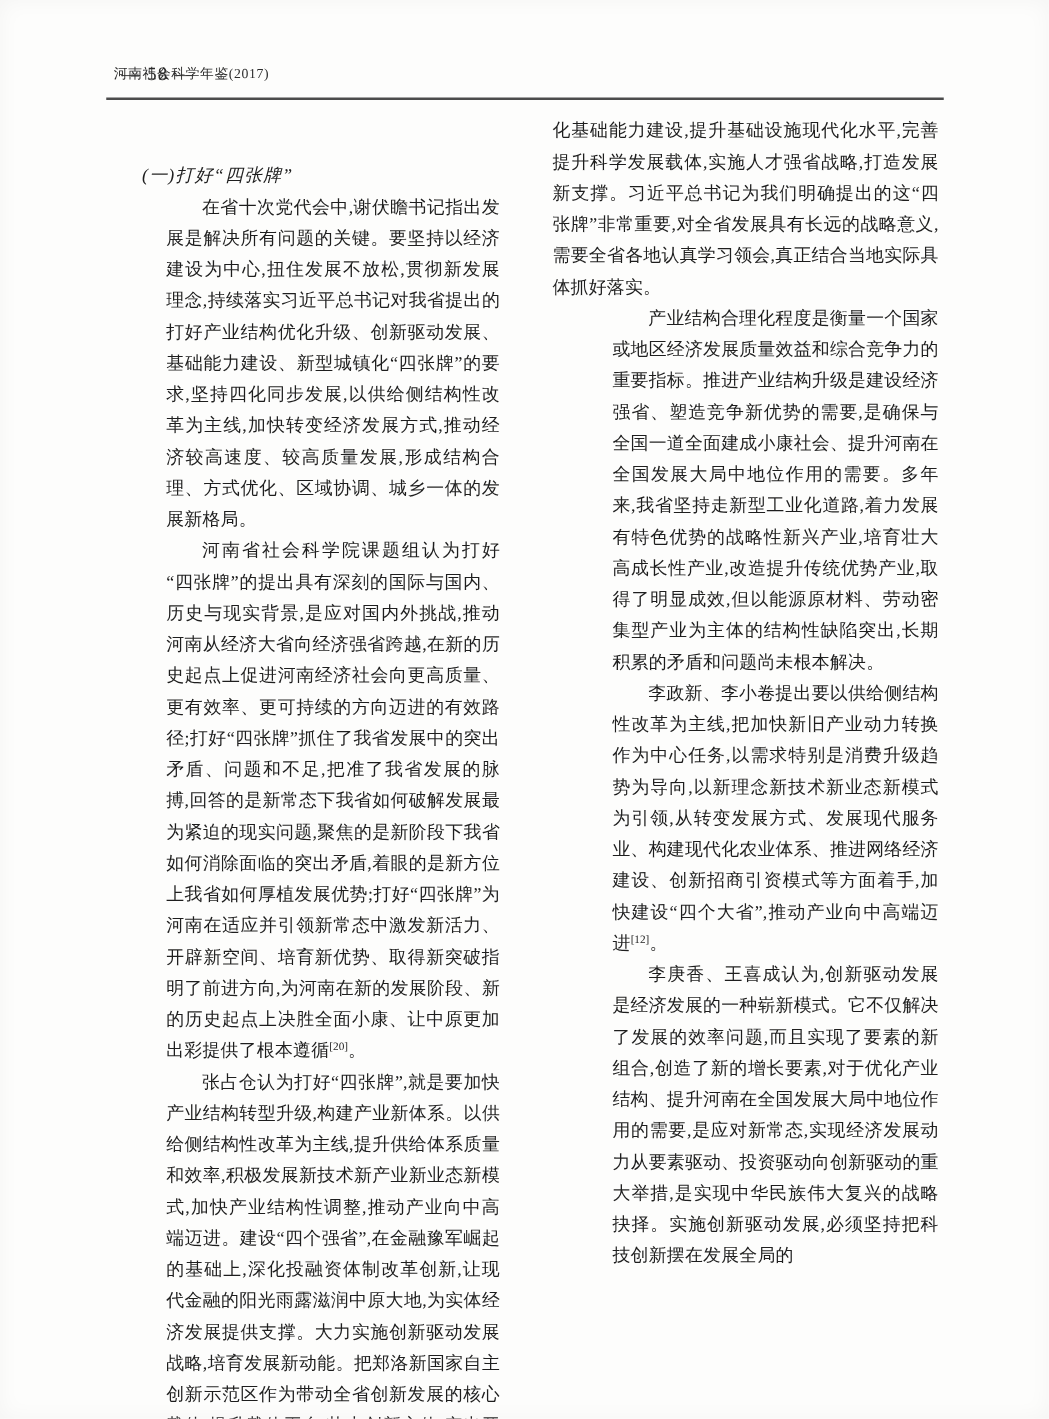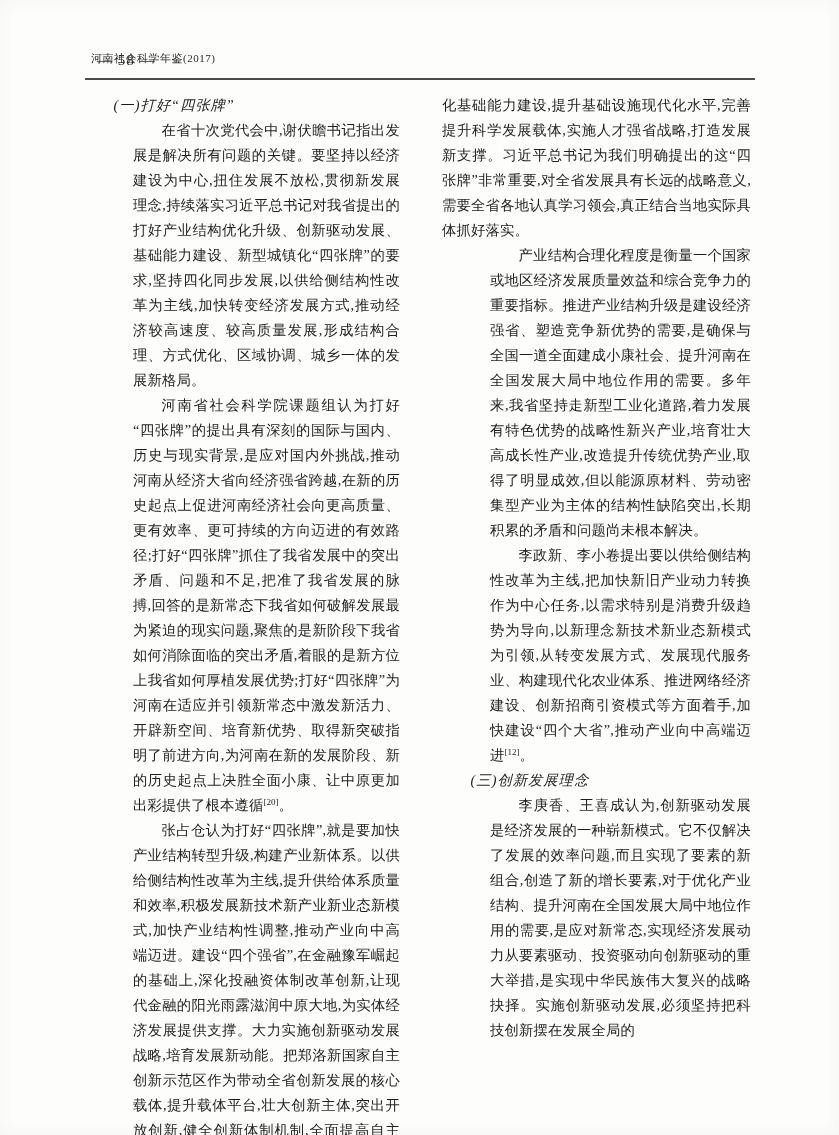--- a/index.html
+++ b/index.html
@@ -48,20 +48,21 @@
     text-justify: inter-character;
     letter-spacing: 0.2px;
     color: #1e1e1e;
   }
   .para { text-indent: 2em; margin-left: 48px; }
   .para-continued { text-indent: 0; }
   .heading {
     text-indent: 2em;
     font-style: italic;
     letter-spacing: 1px;
+    margin-top: 36px;
   }
   .fnref {
     font-size: 9px;
     line-height: 0;
     vertical-align: 5px;
     letter-spacing: 0;
   }
 </style>
 </head>
 <body>
@@ -79,18 +80,17 @@
     <section class="column left">
         <p class="block heading">(一)打好“四张牌”</p>
         <p class="block para">在省十次党代会中,谢伏瞻书记指出发展是解决所有问题的关键。要坚持以经济建设为中心,扭住发展不放松,贯彻新发展理念,持续落实习近平总书记对我省提出的打好产业结构优化升级、创新驱动发展、基础能力建设、新型城镇化“四张牌”的要求,坚持四化同步发展,以供给侧结构性改革为主线,加快转变经济发展方式,推动经济较高速度、较高质量发展,形成结构合理、方式优化、区域协调、城乡一体的发展新格局。</p>
         <p class="block para">河南省社会科学院课题组认为打好“四张牌”的提出具有深刻的国际与国内、历史与现实背景,是应对国内外挑战,推动河南从经济大省向经济强省跨越,在新的历史起点上促进河南经济社会向更高质量、更有效率、更可持续的方向迈进的有效路径;打好“四张牌”抓住了我省发展中的突出矛盾、问题和不足,把准了我省发展的脉搏,回答的是新常态下我省如何破解发展最为紧迫的现实问题,聚焦的是新阶段下我省如何消除面临的突出矛盾,着眼的是新方位上我省如何厚植发展优势;打好“四张牌”为河南在适应并引领新常态中激发新活力、开辟新空间、培育新优势、取得新突破指明了前进方向,为河南在新的发展阶段、新的历史起点上决胜全面小康、让中原更加出彩提供了根本遵循<sup class="fnref">[20]</sup>。</p>
         <p class="block para">张占仓认为打好“四张牌”,就是要加快产业结构转型升级,构建产业新体系。以供给侧结构性改革为主线,提升供给体系质量和效率,积极发展新技术新产业新业态新模式,加快产业结构性调整,推动产业向中高端迈进。建设“四个强省”,在金融豫军崛起的基础上,深化投融资体制改革创新,让现代金融的阳光雨露滋润中原大地,为实体经济发展提供支撑。大力实施创新驱动发展战略,培育发展新动能。把郑洛新国家自主创新示范区作为带动全省创新发展的核心载体,提升载体平台,壮大创新主体,突出开放创新,健全创新体制机制,全面提高自主创新能力。加快推进新型城镇化,把中原城市群一体化作为支撑新型城镇化的主平台,着力提高城镇化质量,构建区域协调发展新格局,推动城乡一体化发展,拓展发展新空间。强</p>
       </section>
     <section class="column right">
         <p class="block para-continued">化基础能力建设,提升基础设施现代化水平,完善提升科学发展载体,实施人才强省战略,打造发展新支撑。习近平总书记为我们明确提出的这“四张牌”非常重要,对全省发展具有长远的战略意义,需要全省各地认真学习领会,真正结合当地实际具体抓好落实。</p>
         <p class="block para">产业结构合理化程度是衡量一个国家或地区经济发展质量效益和综合竞争力的重要指标。推进产业结构升级是建设经济强省、塑造竞争新优势的需要,是确保与全国一道全面建成小康社会、提升河南在全国发展大局中地位作用的需要。多年来,我省坚持走新型工业化道路,着力发展有特色优势的战略性新兴产业,培育壮大高成长性产业,改造提升传统优势产业,取得了明显成效,但以能源原材料、劳动密集型产业为主体的结构性缺陷突出,长期积累的矛盾和问题尚未根本解决。</p>
         <p class="block para">李政新、李小卷提出要以供给侧结构性改革为主线,把加快新旧产业动力转换作为中心任务,以需求特别是消费升级趋势为导向,以新理念新技术新业态新模式为引领,从转变发展方式、发展现代服务业、构建现代化农业体系、推进网络经济建设、创新招商引资模式等方面着手,加快建设“四个大省”,推动产业向中高端迈进<sup class="fnref">[12]</sup>。</p>
-        <p class="block heading">(三)创新发展理念</p>
         <p class="block para">李庚香、王喜成认为,创新驱动发展是经济发展的一种崭新模式。它不仅解决了发展的效率问题,而且实现了要素的新组合,创造了新的增长要素,对于优化产业结构、提升河南在全国发展大局中地位作用的需要,是应对新常态,实现经济发展动力从要素驱动、投资驱动向创新驱动的重大举措,是实现中华民族伟大复兴的战略抉择。实施创新驱动发展,必须坚持把科技创新摆在发展全局的</p>
       </section>
   </main>
 
 </div>
 
 </body></html>

